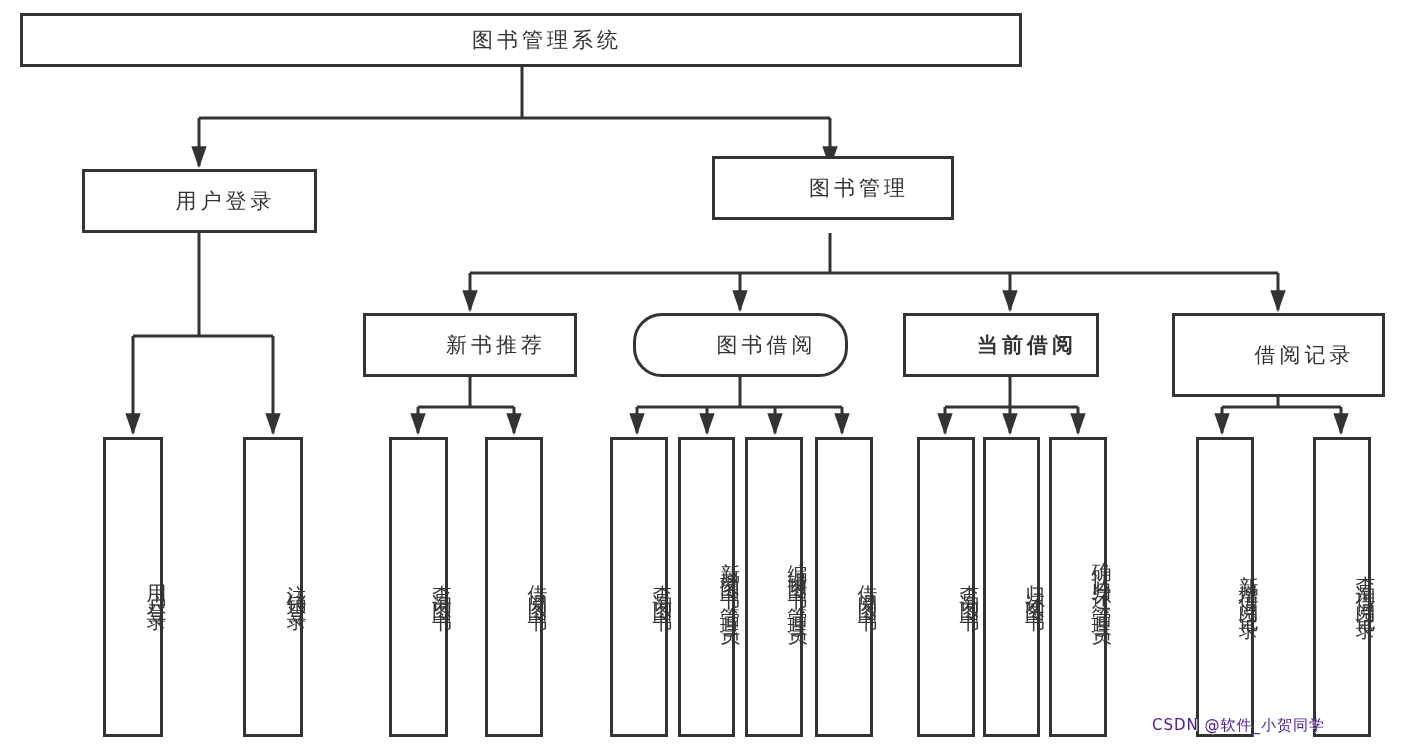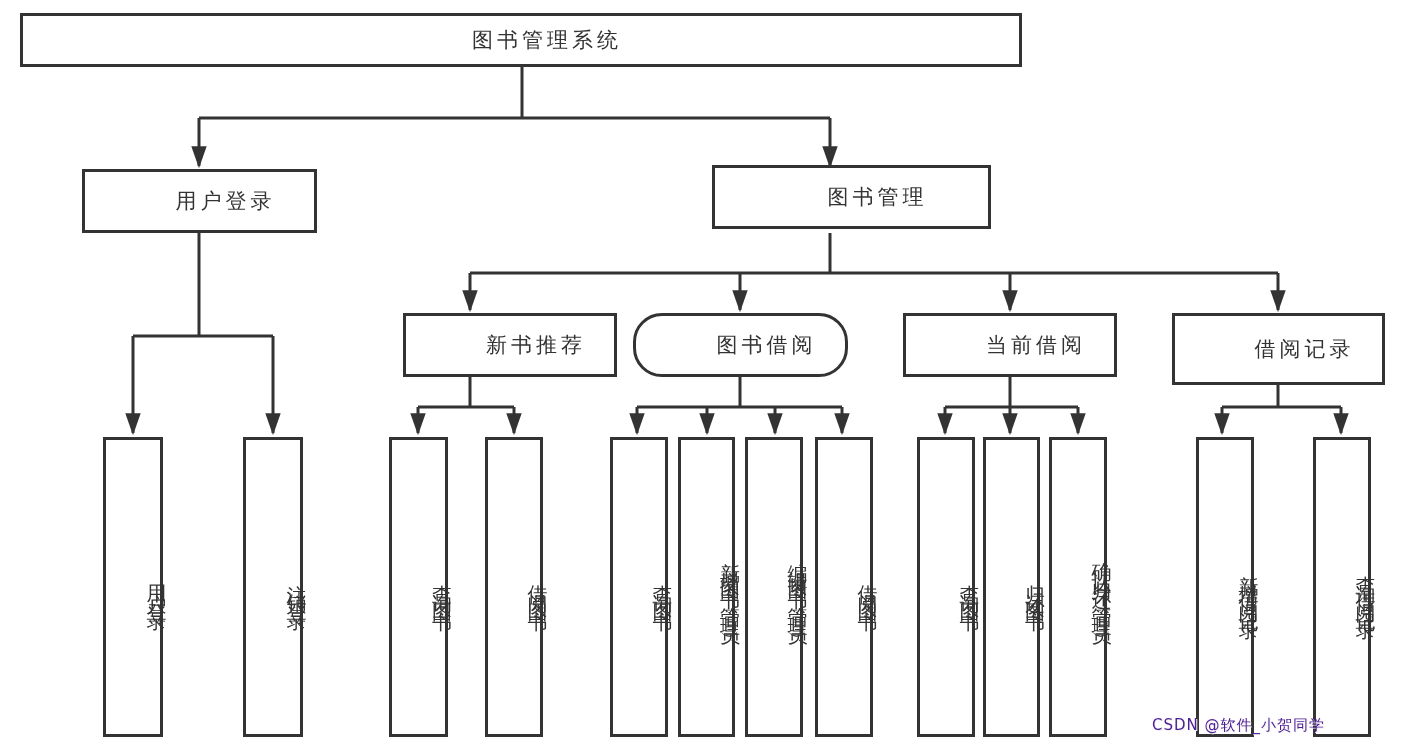--- a/index.html
+++ b/index.html
@@ -24,25 +24,25 @@
     top:437px;height:300px;
     writing-mode:vertical-rl;
     font-size:20px;
     letter-spacing:9px;
     text-indent:0;
     line-height:1;
   }
   
   #n-root{left:20px;top:13px;width:1002px;height:54px;}
   #n-user-login{left:82px;top:169px;width:235px;height:64px;}
-  #n-book-mgmt{left:712px;top:165px;width:279px;height:64px;}
-  #n-new-book{left:363px;top:313px;width:214px;height:64px;margin-left:40px;}
+  #n-book-mgmt{left:712px;top:156px;width:242px;height:64px;}
+  #n-new-book{left:363px;top:313px;width:214px;height:64px;}
   #n-book-borrow{left:633px;top:313px;width:215px;height:64px;border-radius:29px;}
-  #n-current-borrow{left:903px;top:313px;width:214px;height:64px;}
-  #n-borrow-record{left:1172px;top:313px;width:213px;height:72px;}
+  #n-current-borrow{left:903px;top:313px;width:196px;height:64px;font-weight:bold;}
+  #n-borrow-record{left:1172px;top:313px;width:213px;height:84px;}
   
   #l-user-login{left:103px;width:60px;}
   #l-logout{left:243px;width:60px;}
   #l-nb-query{left:389px;width:59px;}
   #l-nb-borrow{left:485px;width:58px;}
   #l-bb-query{left:610px;width:58px;}
   #l-bb-add{left:678px;width:57px;}
   #l-bb-edit{left:745px;width:58px;}
   #l-bb-borrow{left:815px;width:58px;}
   #l-cb-query{left:917px;width:58px;}

